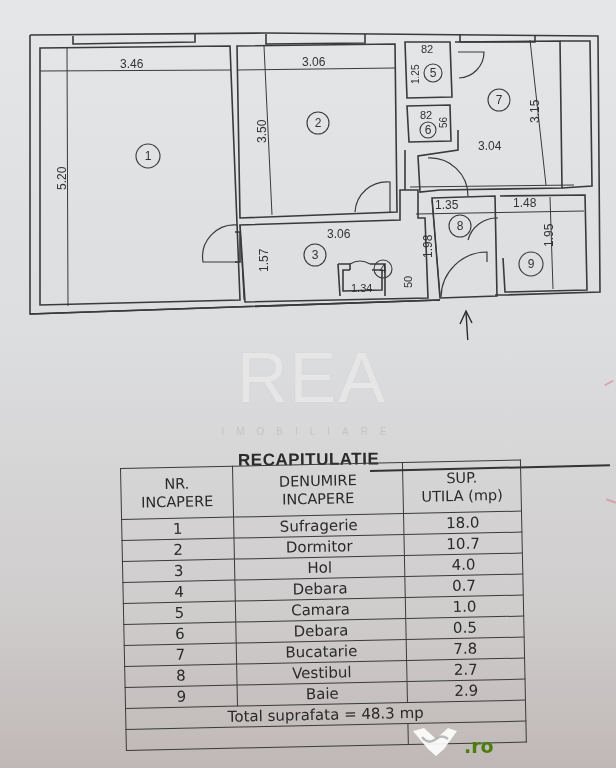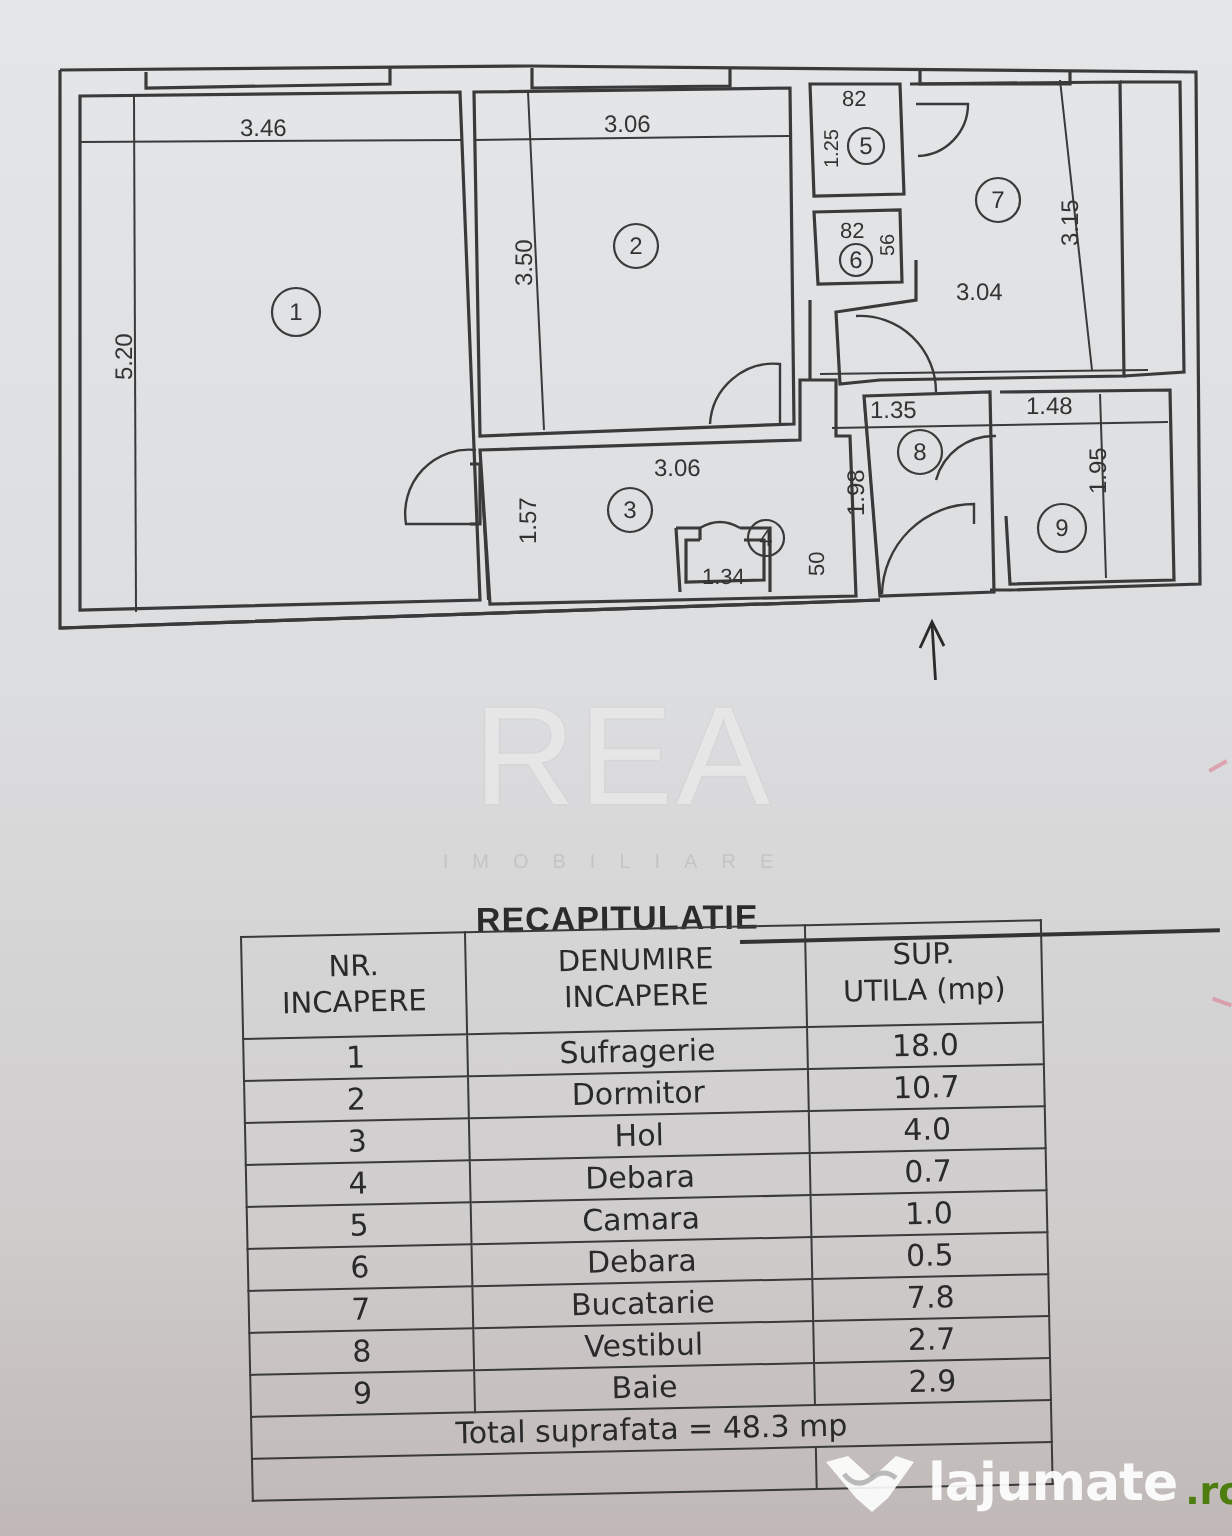--- a/index.html
+++ b/index.html
@@ -250,15 +250,14 @@
       </tr>
     </tbody>
   </table>
 </div>
 
 <div class="lajumate">
   <svg class="lj-icon" viewBox="0 0 50 34">
     <path d="M3,6 L14,3 L26,14 L38,3 L47,6 L34,24 L26,31 L18,24 Z" fill="rgba(255,255,255,0.9)"></path>
     <path d="M12,12 Q18,20 26,14 Q32,9 38,14" stroke="rgba(170,170,170,0.8)" stroke-width="2.5" fill="none"></path>
   </svg>
-  <span class="lj-text">lajumate</span>
   <span class="lj-ro">.ro</span>
 </div>
 
 </body></html>

